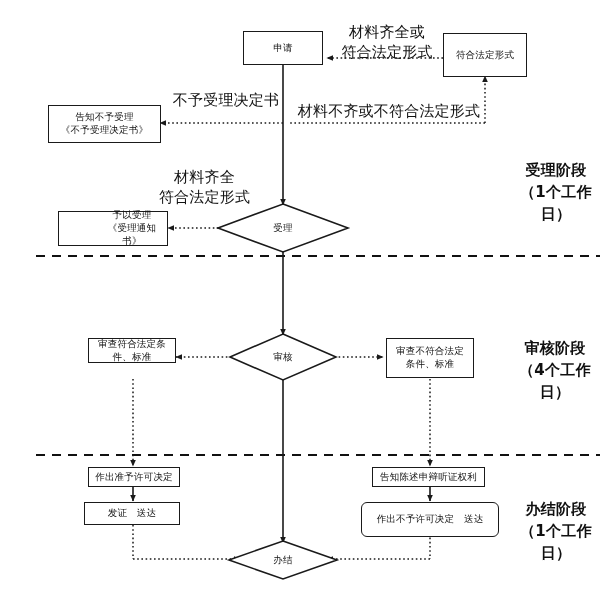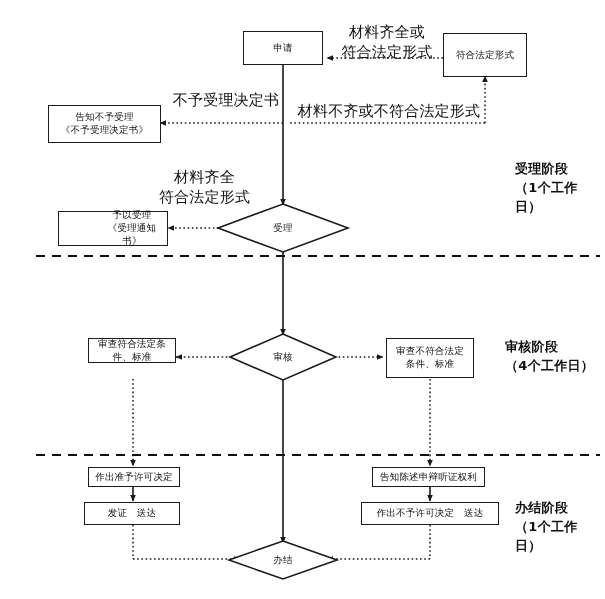--- a/index.html
+++ b/index.html
@@ -64,23 +64,24 @@
     font-size: 15px;
     line-height: 1.35;
     color: #111111;
     text-align: center;
     letter-spacing: 0.2px;
     white-space: pre-line;
     z-index: 3;
   }
   .phase-label {
     position: absolute;
-    font-size: 13px;
+    font-size: 15px;
     line-height: 1.45;
     color: #101010;
+    text-align: center;
     font-weight: bold;
     letter-spacing: 0.3px;
     white-space: pre-line;
     z-index: 3;
   }
 </style>
 </head>
 <body>
 
 <div id="chart-root">
@@ -174,21 +175,21 @@
   </div>
 
   <div class="node" style="left:88px; top:467px; width:92px; height:20px;">
     <span>作出准予许可决定</span>
   </div>
 
   <div class="node" style="left:372px; top:467px; width:113px; height:20px;">
     <span>告知陈述申辩听证权利</span>
   </div>
 
-  <div class="node" style="left:361px; top:502px; width:138px; height:23px;">
+  <div class="node" style="left:361px; top:502px; width:138px; height:35px;border-radius:6px;">
     <span>作出不予许可决定　送达</span>
   </div>
 
   <div class="diamond-wrap" style="left:229px; top:541px; width:108px; height:38px;">
     <span class="diamond-label">办结</span>
   </div>
 
   <div class="edge-label" style="left:328px; top:22px; width:118px;">材料齐全或<br>符合法定形式</div>
 
   <div class="edge-label" style="left:166px; top:90px; width:120px;">不予受理决定书</div>

